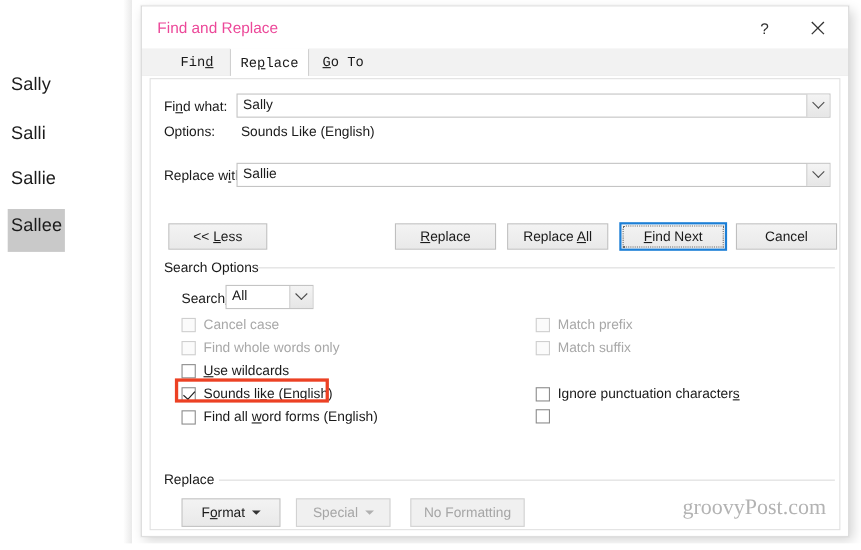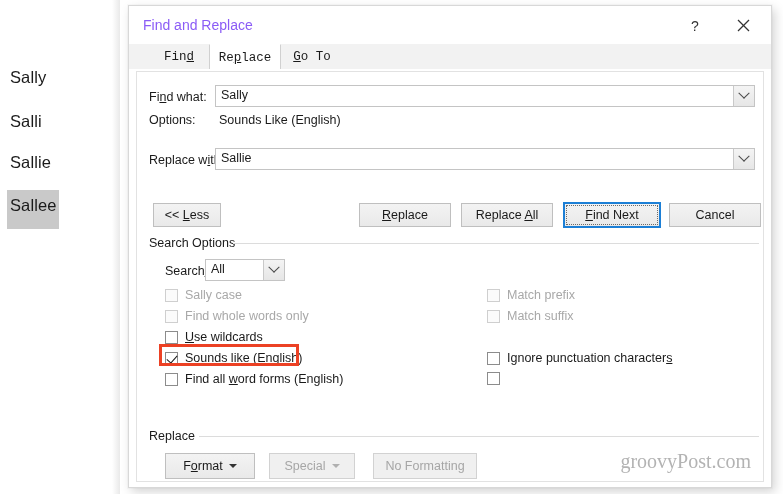--- a/index.html
+++ b/index.html
@@ -39,21 +39,21 @@
     border:1px solid #d8d8d8;
     box-shadow:0 0 0 1px rgba(0,0,0,.02), 3px 4px 10px rgba(0,0,0,.17);
     box-sizing:border-box;
   }
   .titlebar{
     position:absolute;left:0;top:0;right:0;height:38px;
     background:#ffffff;
   }
   .title-text{
     position:absolute;left:14px;top:11px;
-    font-size:14px;color:#8b5cf6;
+    font-size:14px;color:#ec4899;
   }
   .tb-btn{
     position:absolute;top:6px;width:40px;height:27px;
     display:flex;align-items:center;justify-content:center;
     font-size:14px;color:#333;cursor:default;
   }
   .tb-help{right:56px;}
   .tb-close{right:8px;}
   .tb-close svg{display:block;}
 
@@ -253,21 +253,21 @@
         <div class="lbl" style="left:12px;top:81px">
           Replace w<span class="u">i</span>th:
         </div>
         <div class="combo" style="left:78px;top:76px;width:540px">
           <span class="val">Sallie</span>
           <span class="arrowbtn">
               <i class="chev"></i>
             </span>
         </div>
 
-        <div class="btn" style="left:16px;top:131px;width:68px">
+        <div class="btn" style="left:16px;top:131px;width:90px">
           <span>&lt;&lt; <span class="u">L</span>ess</span>
         </div>
         <div class="btn" style="left:222px;top:131px;width:92px">
           <span><span class="u">R</span>eplace</span>
         </div>
         <div class="btn" style="left:324px;top:131px;width:92px">
           <span>Replace <span class="u">A</span>ll</span>
         </div>
         <div class="btn focused" style="left:426px;top:130px;width:98px;height:26px">
           <span class="focusring"></span>
@@ -285,21 +285,21 @@
         </div>
         <div class="combo" style="left:68px;top:187px;width:80px">
           <span class="val">All</span>
           <span class="arrowbtn">
               <i class="chev"></i>
             </span>
         </div>
 
         <div class="cb disabled" style="left:28px;top:216px">
           <span class="box"></span>
-          <span>Sally case</span>
+          <span>Cancel case</span>
         </div>
         <div class="cb disabled" style="left:28px;top:237px">
           <span class="box"></span>
           <span>Find whole words only</span>
         </div>
         <div class="cb" style="left:28px;top:258px">
           <span class="box"></span>
           <span><span class="u">U</span>se wildcards</span>
         </div>
         <div class="cb" style="left:28px;top:279px">

